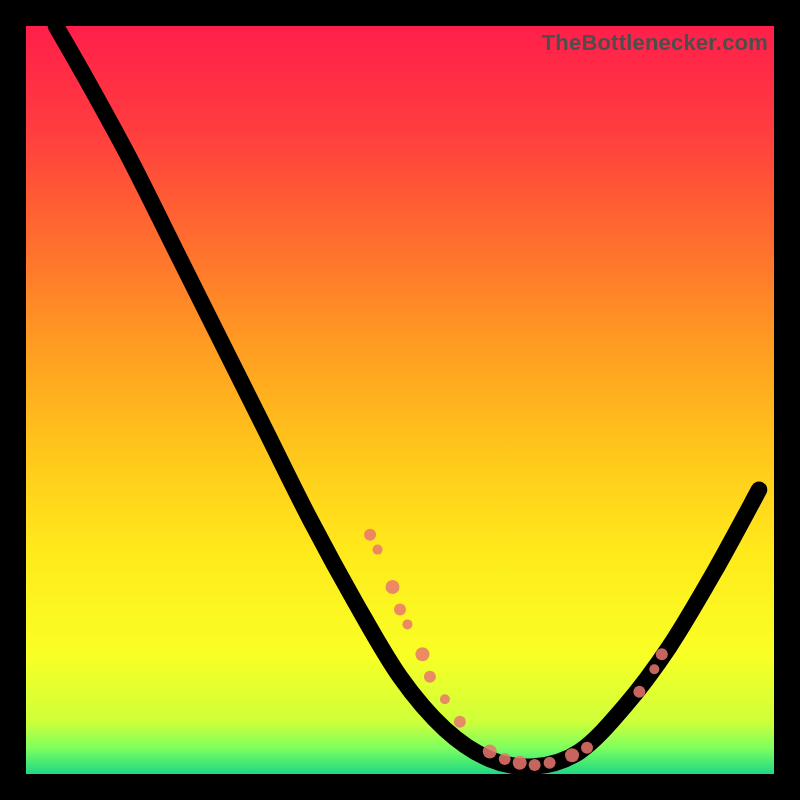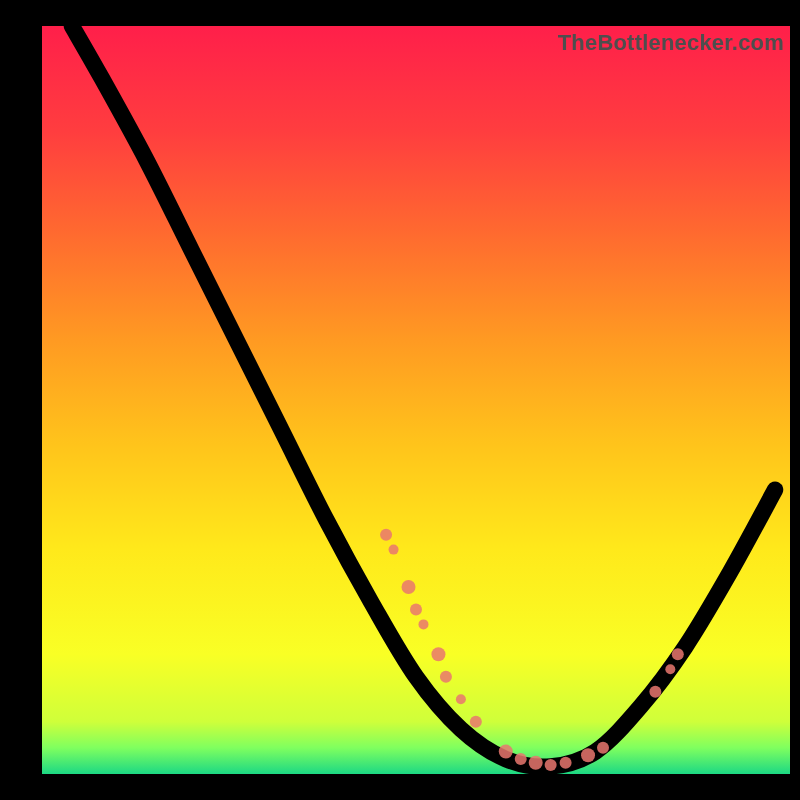--- a/index.html
+++ b/index.html
@@ -6,21 +6,21 @@
     margin: 0;
     padding: 0;
     width: 800px;
     height: 800px;
     background: #000;
     overflow: hidden;
     font-family: Arial, Helvetica, sans-serif;
   }
   .frame {
     position: absolute;
-    left: 42px;
+    left: 26px;
     top: 26px;
     width: 748px;
     height: 748px;
     box-sizing: border-box;
   }
   .gradient {
     position: absolute;
     inset: 0;
     background: linear-gradient(
       to bottom,

